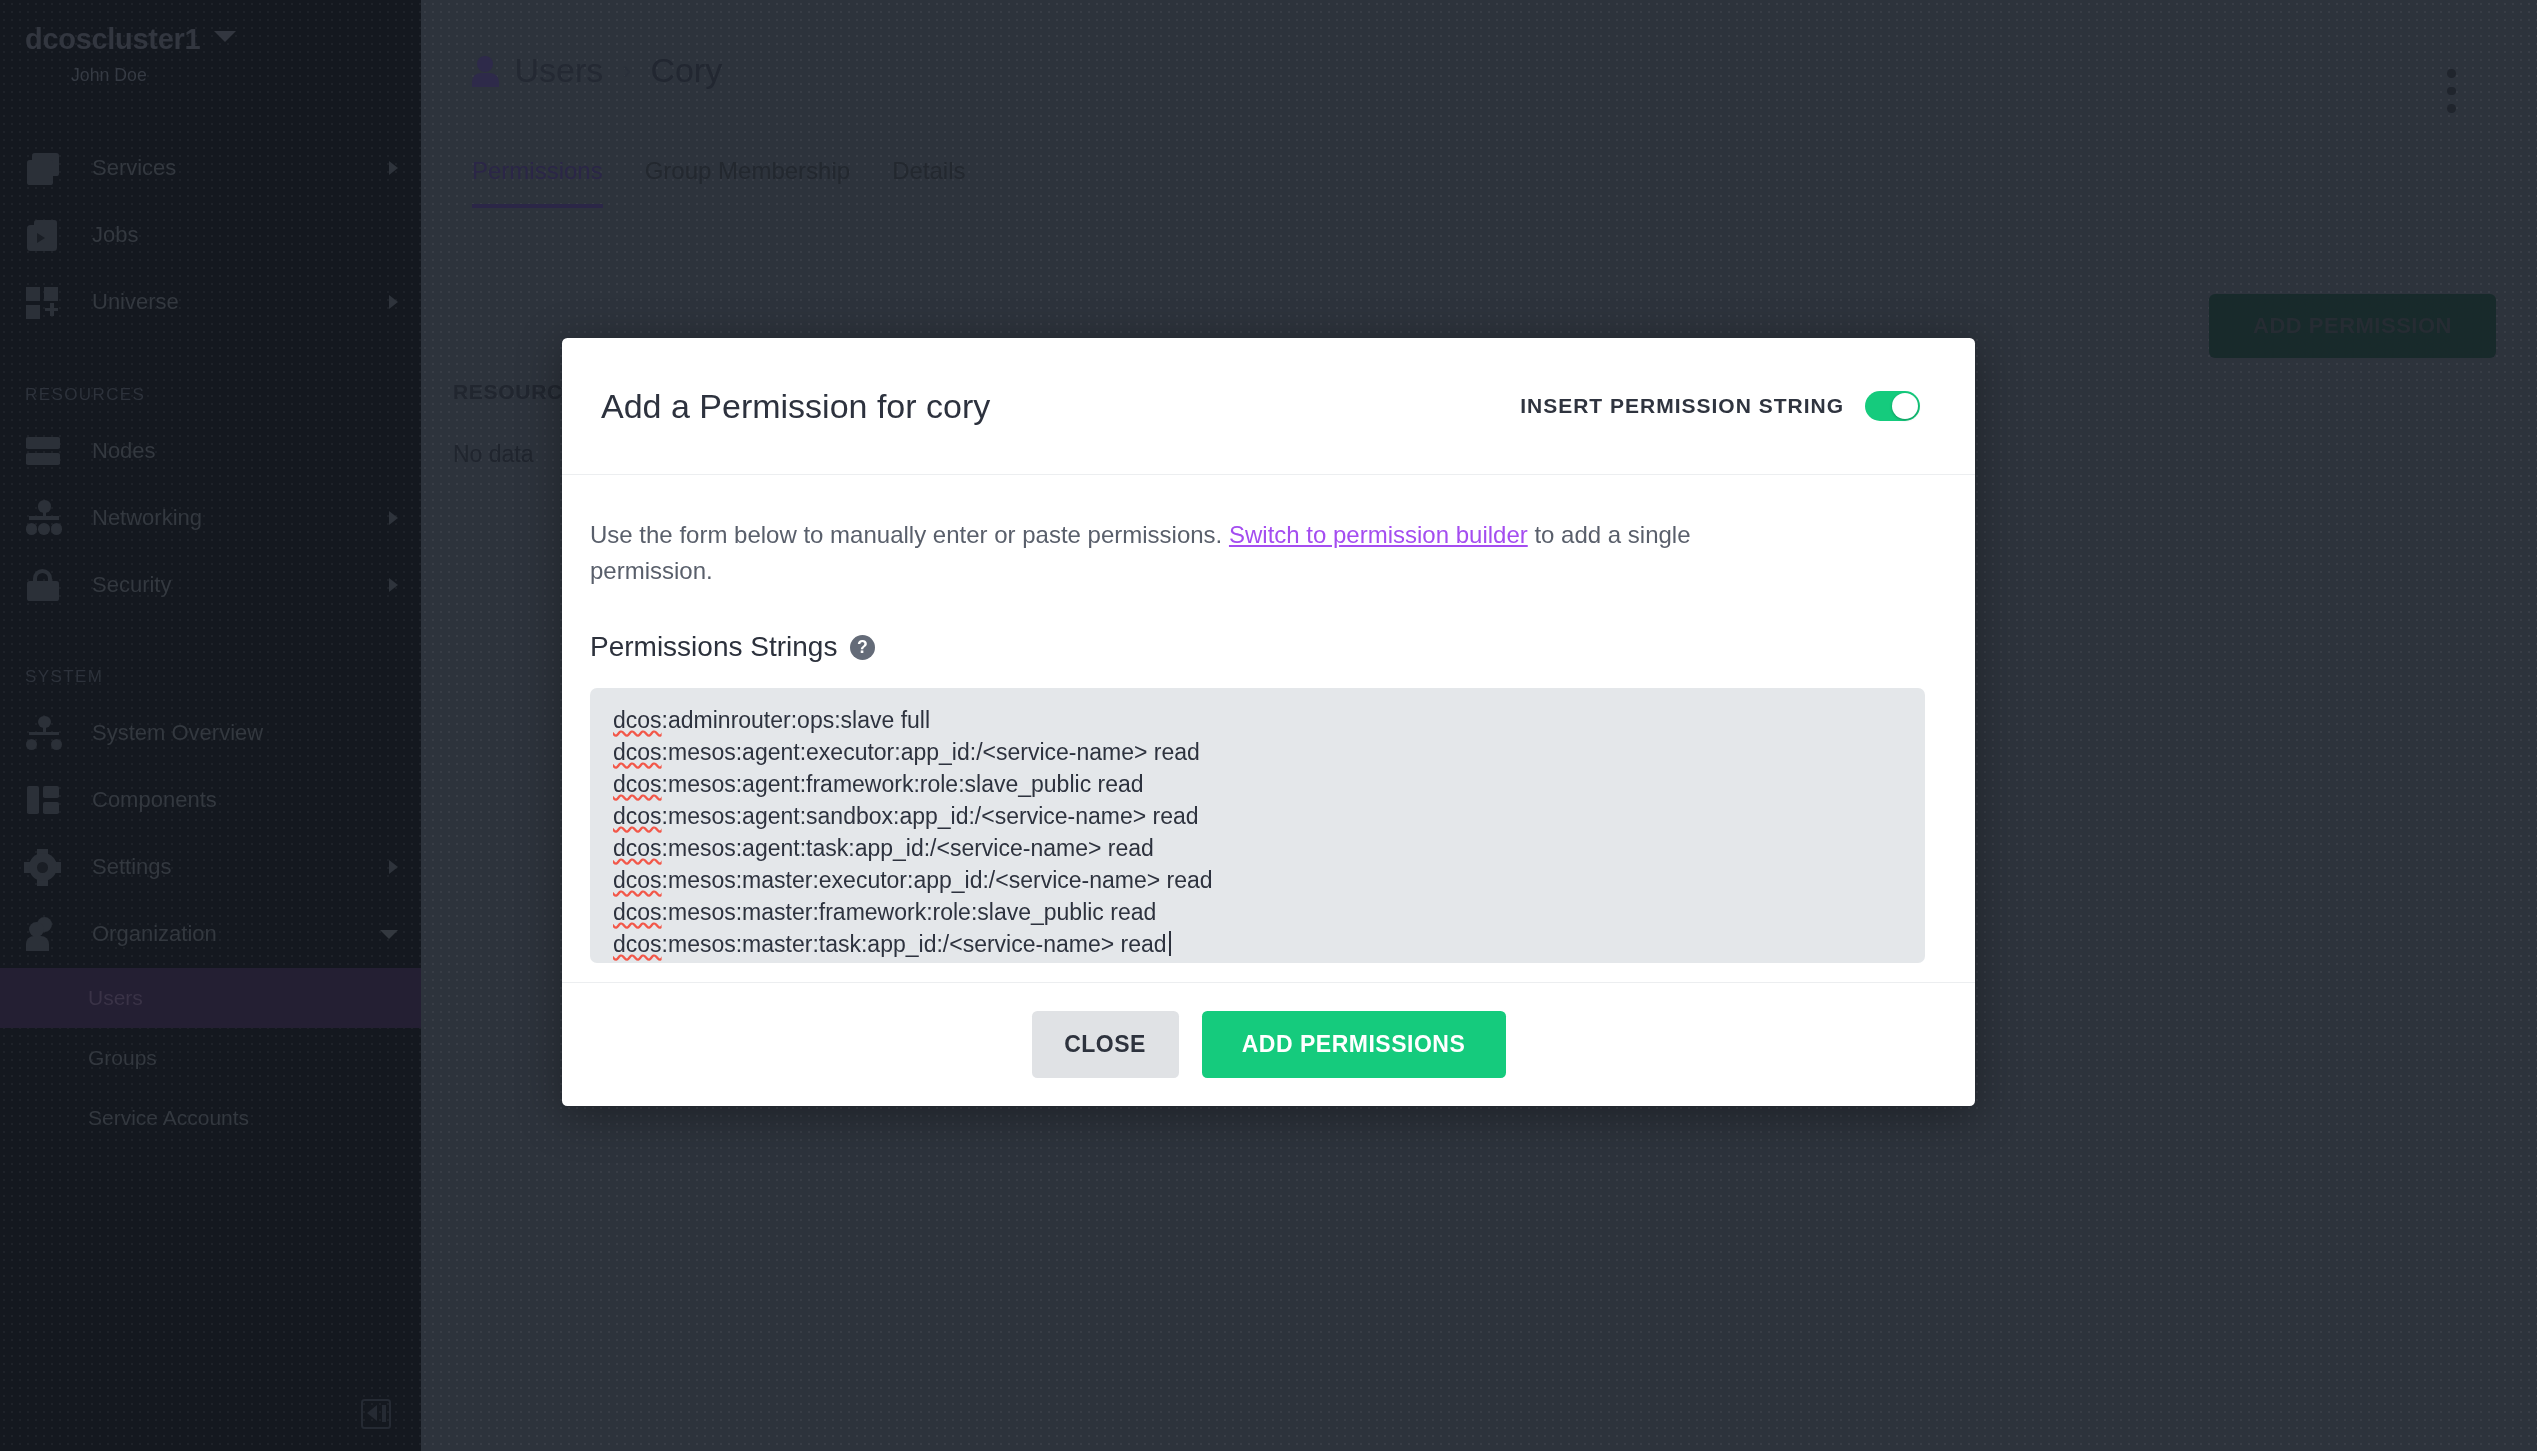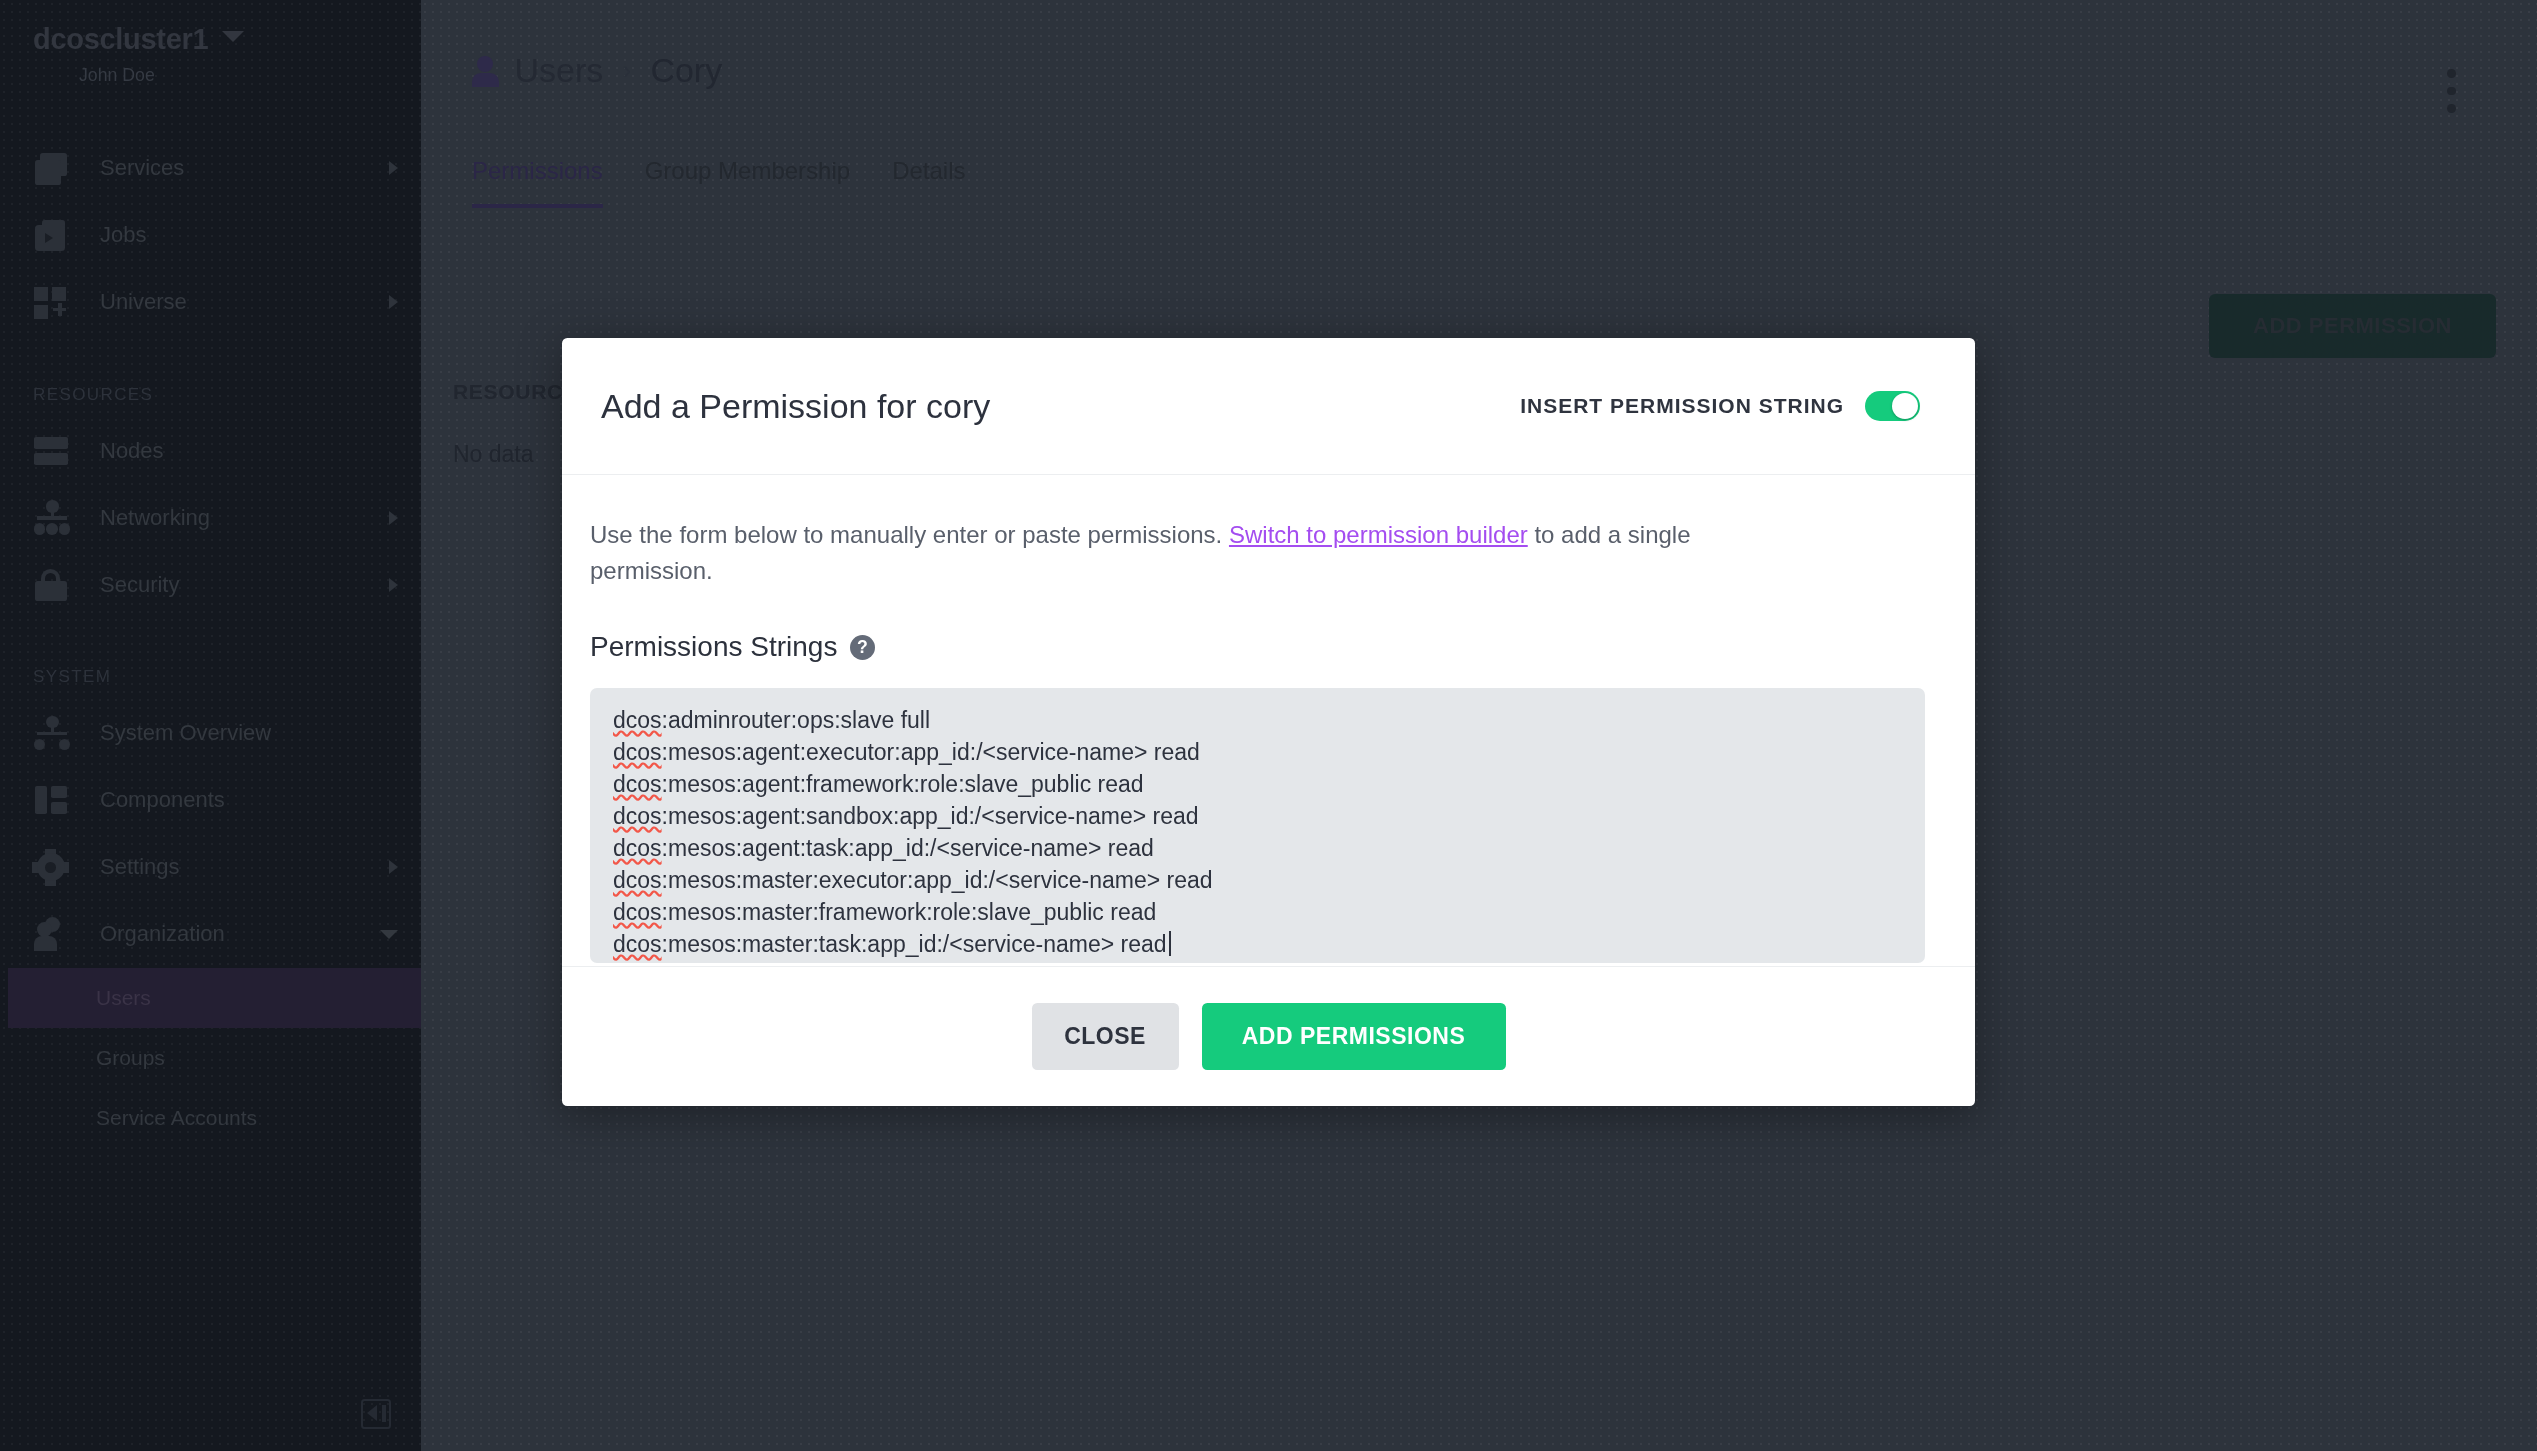--- a/index.html
+++ b/index.html
@@ -17,21 +17,20 @@
   }
 
   
   #sidebar {
     position: absolute; left: 0; top: 0;
     width: 421px; height: 1452px;
     background: #14181f;
     background-image: radial-gradient(rgba(255,255,255,0.045) 0.9px, transparent 0.9px);
     background-size: 8px 8px;
     overflow: hidden;
-    padding-left: 8px;
   }
   .cluster-block { padding: 23px 0 0 25px; }
   .cluster-name {
     font-size: 29px; font-weight: bold; color: #32363f;
     letter-spacing: -0.3px; display: inline-block; vertical-align: middle;
   }
   .cluster-caret {
     display: inline-block; vertical-align: middle;
     margin-left: 14px; margin-bottom: 5.3px;
     width: 0; height: 0;
@@ -285,21 +284,21 @@
     text-decoration: underline wavy #f2584a;
     text-decoration-skip-ink: none;
     margin-top: 40px;
   }
   .caret {
     display:inline-block; width:1.8px; height:25px;
     background:#2d323e; vertical-align:-4.4px; margin-left:2.6px;
   }
 
   .modal-foot {
-    height: 140px;
+    height: 124px;
     border-top: 1.8px solid #eceef0;
     display: flex; align-items: center; justify-content: center;
     gap: 23px;
   }
   .btn {
     border: none; border-radius: 5.3px;
     font-family: "Liberation Sans", sans-serif;
     font-size: 23px; font-weight: bold; letter-spacing: 0.5px;
     cursor: pointer;
   }

